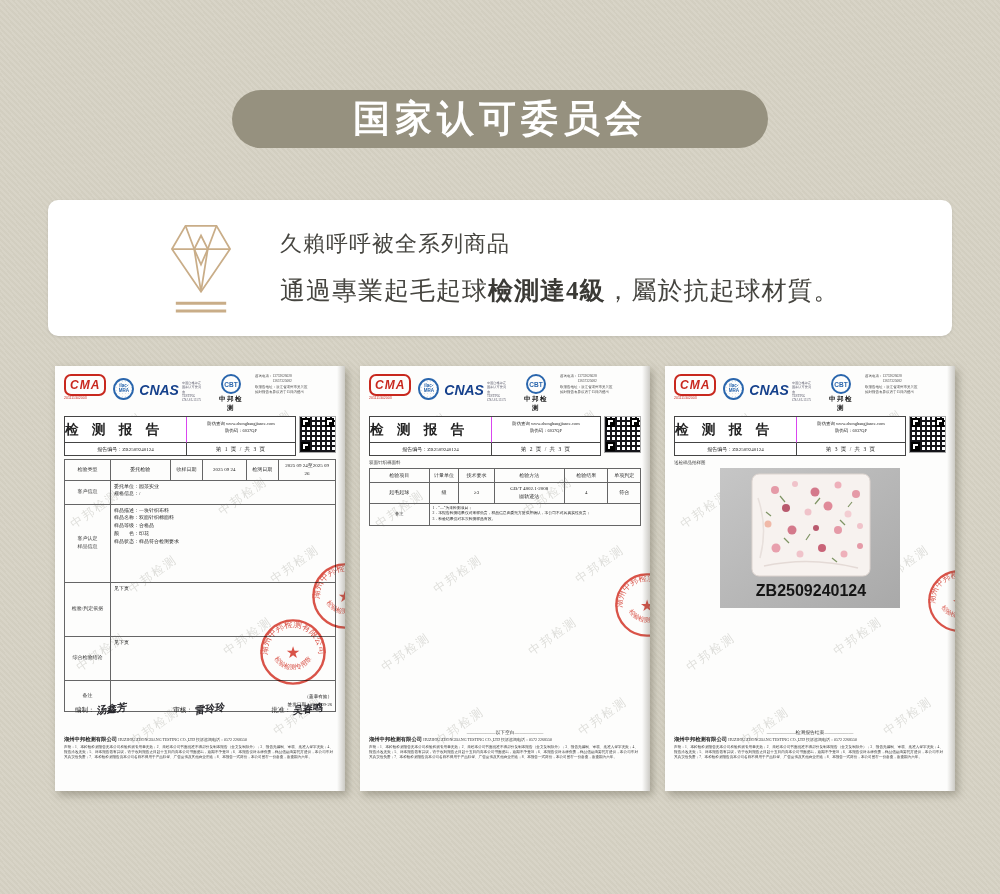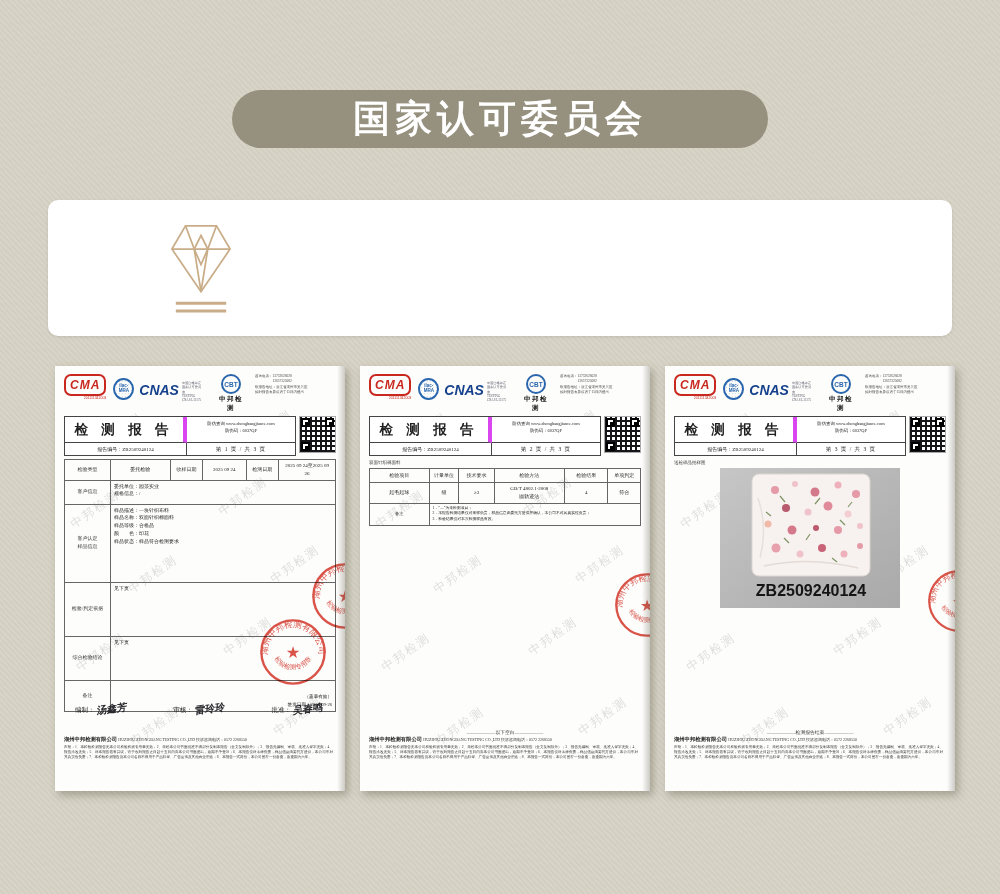--- a/index.html
+++ b/index.html
@@ -49,21 +49,21 @@
   .pre { white-space:pre-line; }
 
   .wm {
     position:absolute; z-index:1; color:rgba(150,148,140,.30);
     font-size:12px; letter-spacing:2px; transform:rotate(-35deg);
     pointer-events:none; white-space:nowrap;
   }
 
   
   .logo-row { display:flex; align-items:flex-start; height:40px; position:relative; }
-  .cma { text-align:right; }
+  .cma { text-align:left; }
   .cma-box {
     display:inline-block; border:2px solid #c8281e; border-radius:7px;
     color:#c8281e; font-weight:bold; font-style:italic; font-size:12px;
     padding:2px 4px; font-family:"Liberation Sans",sans-serif; letter-spacing:1px;
   }
   .cma-num { font-size:3.5px; color:#c8281e; font-family:"Liberation Sans",sans-serif; }
   .ilac {
     width:22px; height:22px; border-radius:50%;
     border:2px solid #2a66ad; color:#2a66ad; font-size:4.5px; line-height:1.1;
     display:flex; align-items:center; justify-content:center; text-align:center;
@@ -82,21 +82,21 @@
     color:#2a66ad; font-size:6.5px; font-weight:bold;
     display:flex; align-items:center; justify-content:center; margin:0 auto;
     font-family:"Liberation Sans",sans-serif;
   }
   .cbt-name { font-size:6.5px; font-weight:bold; letter-spacing:1.5px; margin-top:1px; }
   .contact { font-size:3.5px; color:#444; margin-left:9px; line-height:1.55; width:86px; }
 
   
   .title-row { display:flex; margin-top:2px; align-items:flex-start; }
   .title-box { flex:1; border:1px solid #444; display:grid; grid-template-columns:53% 47%; background:#fff; }
-  .t-title { border-right:4px solid #d946ef; border-bottom:1px solid #444; text-align:center; font-size:13.5px; font-weight:bold; letter-spacing:5px; padding:4px 0 3px; }
+  .t-title { border-right:1px solid #d946ef; border-bottom:1px solid #444; font-size:13.5px; font-weight:bold; letter-spacing:5px; padding:4px 0 3px; }
   .t-anti  { border-bottom:1px solid #444; text-align:center; font-size:4.4px; padding:3px 1px; line-height:1.6; }
   .t-no    { border-right:1px solid #444; text-align:center; font-size:5px; padding:2.5px 0; }
   .t-page  { text-align:center; font-size:5.5px; padding:2.5px 0; letter-spacing:1px; }
   .qr {
     width:37px; height:37px; margin-left:3px; flex:0 0 auto;
     border:1px solid #aaa; background:#fff; position:relative;
     background-image:
       repeating-linear-gradient(0deg, #15151a 0 2px, transparent 2px 5px),
       repeating-linear-gradient(90deg, #15151a 0 2px, #fff 2px 5px);
   }
@@ -151,20 +151,22 @@
         <path d="M48 8 L39 32 L32 76"></path>
         <path d="M32 18 L39 32 L32 48 L25 32 Z"></path>
       </g>
       <g stroke="#c9ad88" stroke-width="3">
         <path d="M6 88 L58 88"></path>
         <path d="M6 96 L58 96"></path>
       </g>
     </svg>
   </div>
   <div class="intro-text">
+    <div class="intro-line1">久賴呼呼被全系列商品</div>
+    <div class="intro-line2"><span>通過專業起毛起球</span><b>檢測達4級</b><span>，屬於抗起球材質。</span></div>
   </div>
 </div>
 
 <div class="docs">
 
   <div class="doc">
     <span class="wm" style="left:35px;top:58px">中邦检测</span>
     <span class="wm" style="left:185px;top:55px">中邦检测</span>
     <span class="wm" style="left:12px;top:135px">中邦检测</span>
     <span class="wm" style="left:160px;top:122px">中邦检测</span>

